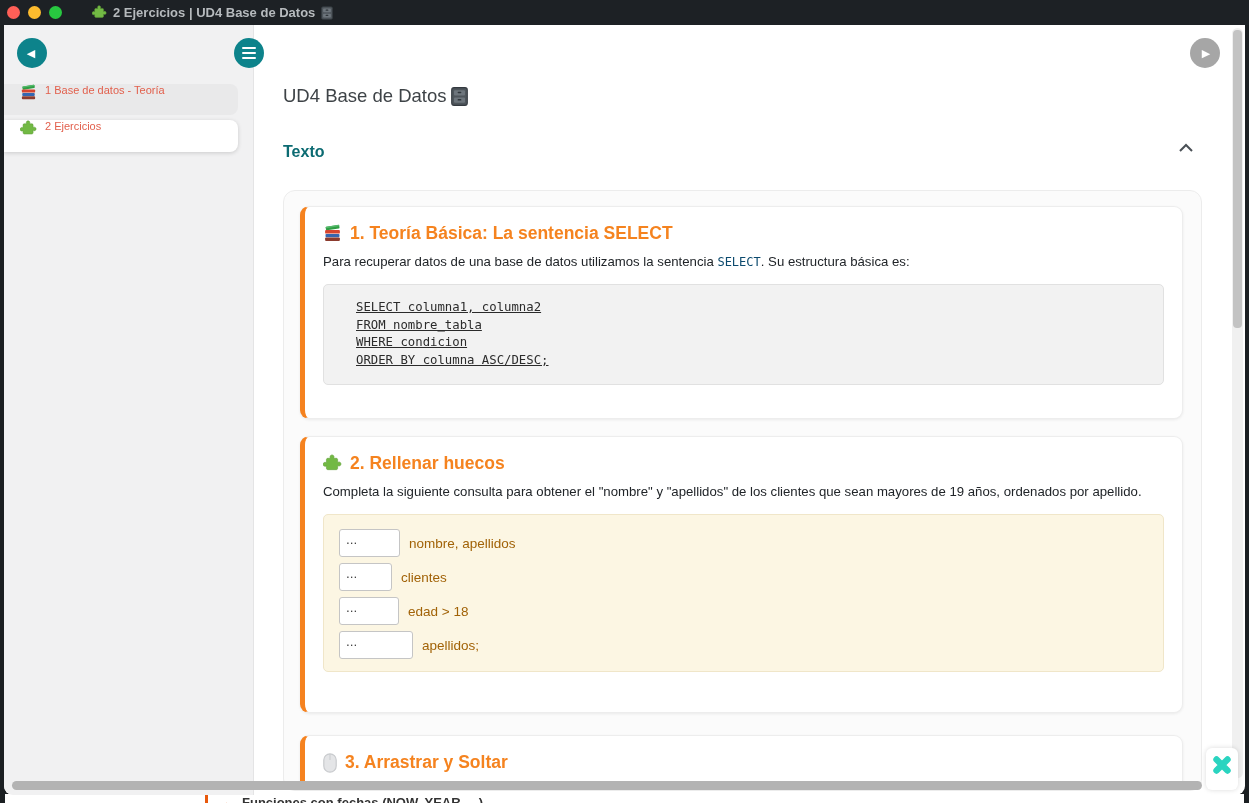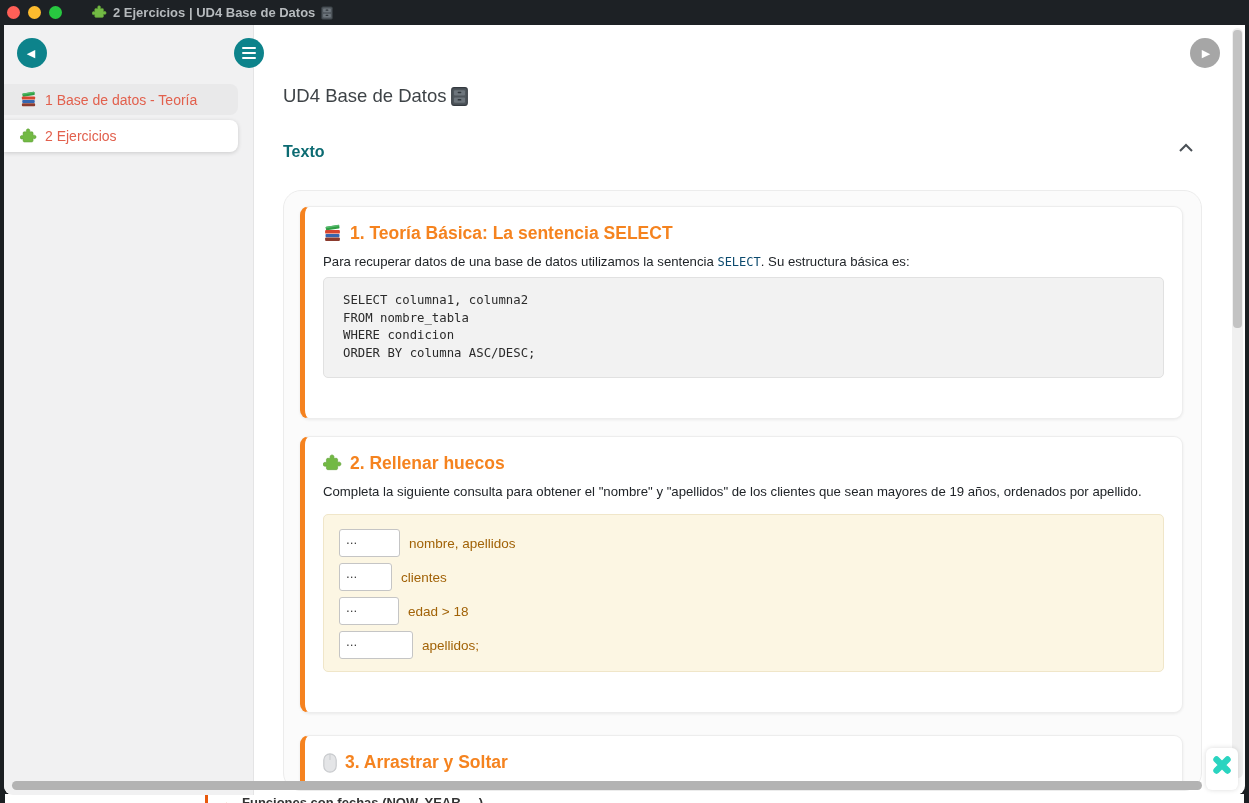--- a/index.html
+++ b/index.html
@@ -21,42 +21,42 @@
 
   .sidebar-col { position:absolute; left:0; top:0; width:250px; height:100%; background:#f1f1f2; border-right:1px solid #e4e4e5; }
 
   .circle-btn { position:absolute; width:30px; height:30px; border-radius:50%; display:flex; align-items:center; justify-content:center; border:none; cursor:pointer; z-index:5; }
   .teal-btn { background:#0d838b; color:#fff; }
   .btn-back { left:13px; top:13px; font-size:11px; padding-right:2px; }
   .btn-menu { left:230px; top:13px; flex-direction:column; gap:3px; }
   .btn-menu i { display:block; width:14px; height:2px; background:#fff; border-radius:1px; }
   .btn-next { left:1186px; top:13px; background:#a6a6a6; color:#fff; font-size:11px; padding-left:2px; }
 
-  .side-item { position:absolute; left:0; width:234px; display:flex; align-items:center; gap:8px; padding-left:16px; border-radius:0 8px 8px 0; color:#e2604d; font-size:14px; cursor:pointer; z-index:4; }
+  .side-item { position:absolute; left:0; width:234px; display:flex; align-items:flex-start; gap:8px; padding-left:16px; border-radius:0 8px 8px 0; color:#e2604d; font-size:11px; cursor:pointer; z-index:4; }
   .side-item-1 { top:59px; height:31px; background:#e9e9ea; }
   .side-item-2 { top:95px; height:32px; background:#fff; box-shadow:0 1px 4px rgba(0,0,0,.16); }
 
   
   .page-title { position:absolute; left:279px; top:60px; font-size:18.5px; color:#3e4347; display:flex; align-items:center; gap:4px; }
   .section-header { position:absolute; left:279px; top:118px; width:919px; display:flex; justify-content:space-between; align-items:flex-start; cursor:pointer; }
   .section-title { color:#0c6b72; font-size:16px; font-weight:bold; }
   .chevron { display:flex; align-items:center; margin-right:8px; }
 
-  .panel { position:absolute; left:279px; top:165px; width:919px; height:601px; background:#fbfbfb; border:1px solid #ececec; border-radius:18px; padding:15px 18px 0 16px; overflow:hidden; }
+  .panel { position:absolute; left:279px; top:165px; width:919px; height:601px; background:#fbfbfb; border:1px solid #ececec; border-radius:12px; padding:15px 18px 0 16px; overflow:hidden; }
 
   .card { background:#fff; border:1px solid #ededed; border-left:5px solid #f5821f; border-radius:9px; box-shadow:0 1px 3px rgba(0,0,0,.07); padding:16px 18px; }
   .card-1 { height:213px; margin-bottom:17px; }
   .card-2 { height:277px; margin-bottom:22px; }
   .card-3 { height:110px; }
 
   .card-title { display:flex; align-items:center; gap:8px; color:#f5831f; font-size:17.5px; font-weight:bold; }
   .card-p { margin-top:10px; font-size:13.2px; color:#212529; white-space:nowrap; }
   .inline-code { font-family:"DejaVu Sans Mono","Liberation Mono",monospace; font-size:12px; color:#0c4a6e; }
 
-  .codeblock { margin-top:8px; background:#f2f2f2; border:1px solid #e1e1e1; border-radius:5px; padding:14px 19px; font-family:"DejaVu Sans Mono","Liberation Mono",monospace; font-size:12.3px; line-height:17.7px; color:#2b2b2b; }
+  .codeblock { margin-top:15px; background:#f2f2f2; border:1px solid #e1e1e1; border-radius:5px; padding:14px 32px; font-family:"DejaVu Sans Mono","Liberation Mono",monospace; font-size:12.3px; line-height:17.7px; color:#2b2b2b;text-decoration:underline; }
 
   .gapbox { margin-top:15px; background:#fcf6e3; border:1px solid #f0e6c9; border-radius:5px; padding:14px 15px 6px; }
   .gaprow { display:flex; align-items:center; margin-bottom:6px; }
   .gapinput { height:28px; border:1px solid #c5c5c5; border-radius:3px; background:#fff; font-size:13.5px; color:#444; padding:0 0 8px 6px; font-family:"Liberation Sans",sans-serif; }
   .w1 { width:61px; } .w2 { width:53px; } .w3 { width:60px; } .w4 { width:74px; }
   .gaplabel { margin-left:9px; font-size:13.5px; color:#a16207; }
 
   
   .hscroll-track { position:absolute; left:8px; bottom:5px; width:1190px; height:9px; }
   .hscroll-thumb { width:1190px; height:9px; background:#b3b3b3; border-radius:5px; cursor:pointer; }

